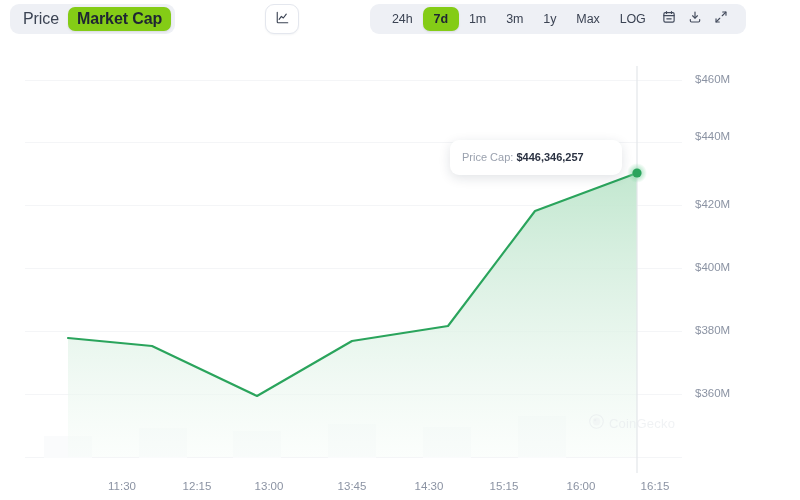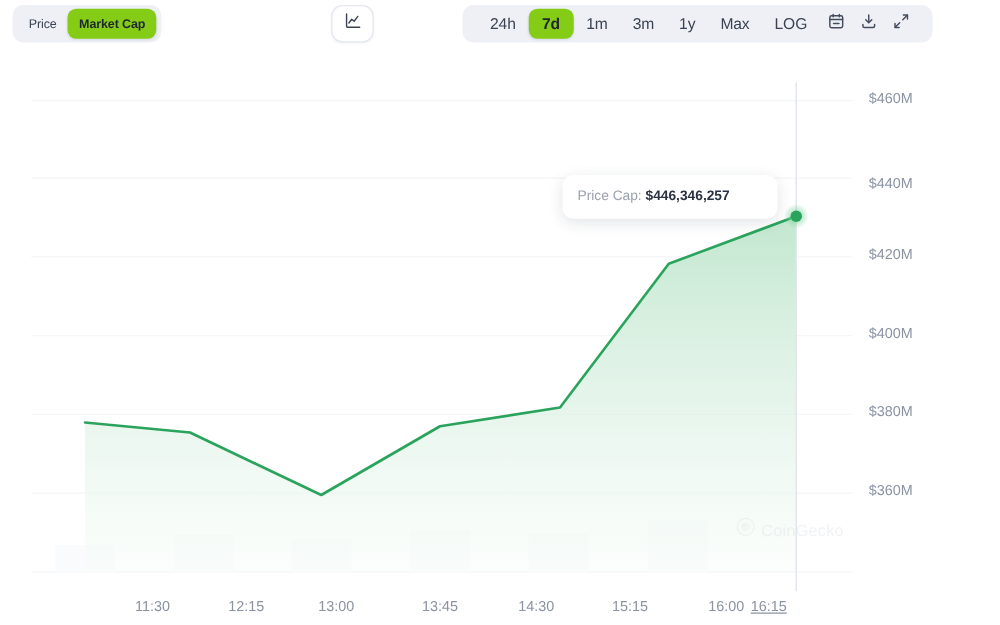--- a/index.html
+++ b/index.html
@@ -17,21 +17,21 @@
   .pillgroup {
     position: absolute; display: flex; align-items: center;
     background: #eef0f5; border-radius: 9px; height: 30px;
   }
   .pillgroup.left { left: 10px; top: 4px; padding: 3px 4px; }
   .pillgroup.right { left: 370px; top: 4px; padding: 3px 12px; }
 
   .pill {
     display: flex; align-items: center; justify-content: center;
     height: 24px; padding: 0 9px; border-radius: 7px;
-    font-size: 10px; color: #3b4353; white-space: nowrap;
+    font-size: 16px; color: #3b4353; white-space: nowrap;
     letter-spacing: -0.1px;
   }
   .pill.active {
     background: #84cc16; color: #1f2533; font-weight: bold;
     box-shadow: 0 1px 2px rgba(20,30,60,0.10);
   }
   .pill.tf { padding: 0 10px; font-size: 12.5px; }
   .pill.tf.active { padding: 0 11px; }
 
   .linkpill { display: flex; align-items: center; gap: 5px; }
@@ -185,34 +185,34 @@
 
       <path fill="none" stroke="#2aa45c" stroke-width="2.1" stroke-linejoin="round" stroke-linecap="round" d="M68,290 L152,298 L257,348 L352,293 L448,278 L535,163 L637,125"></path>
 
       <line x1="637" y1="18" x2="637" y2="425" stroke="#e3e6ea" stroke-width="1.2"></line>
 
       <circle cx="637" cy="125" r="10" fill="url(#dotHalo)"></circle>
       <circle cx="637" cy="125" r="4.6" fill="#2aa45c"></circle>
     </svg>
 
     <div class="ylabel" style="top:25px;">$460M</div>
-    <div class="ylabel" style="top:93px;">$440M</div>
+    <div class="ylabel" style="top:82px;">$440M</div>
     <div class="ylabel" style="top:150px;">$420M</div>
     <div class="ylabel" style="top:213px;">$400M</div>
     <div class="ylabel" style="top:276px;">$380M</div>
     <div class="ylabel" style="top:339px;">$360M</div>
 
     <div class="xlabel" style="left:122px;">11:30</div>
     <div class="xlabel" style="left:197px;">12:15</div>
     <div class="xlabel" style="left:269px;">13:00</div>
     <div class="xlabel" style="left:352px;">13:45</div>
     <div class="xlabel" style="left:429px;">14:30</div>
     <div class="xlabel" style="left:504px;">15:15</div>
     <div class="xlabel" style="left:581px;">16:00</div>
-    <div class="xlabel" style="left:615px;text-decoration:underline;">16:15</div>
+    <div class="xlabel" style="left:655px;">16:15</div>
 
     <div class="watermark">
       <span>
         <svg width="15" height="15" viewBox="0 0 20 20">
           <circle cx="10" cy="10" r="9" fill="none" stroke="#e2e6ea" stroke-width="1.4"></circle>
           <circle cx="10" cy="10" r="5.2" fill="#eef1f3"></circle>
           <circle cx="8.2" cy="8.2" r="1.5" fill="#e2e6ea"></circle>
         </svg>
       </span>
       <span class="wm-text">CoinGecko</span>

